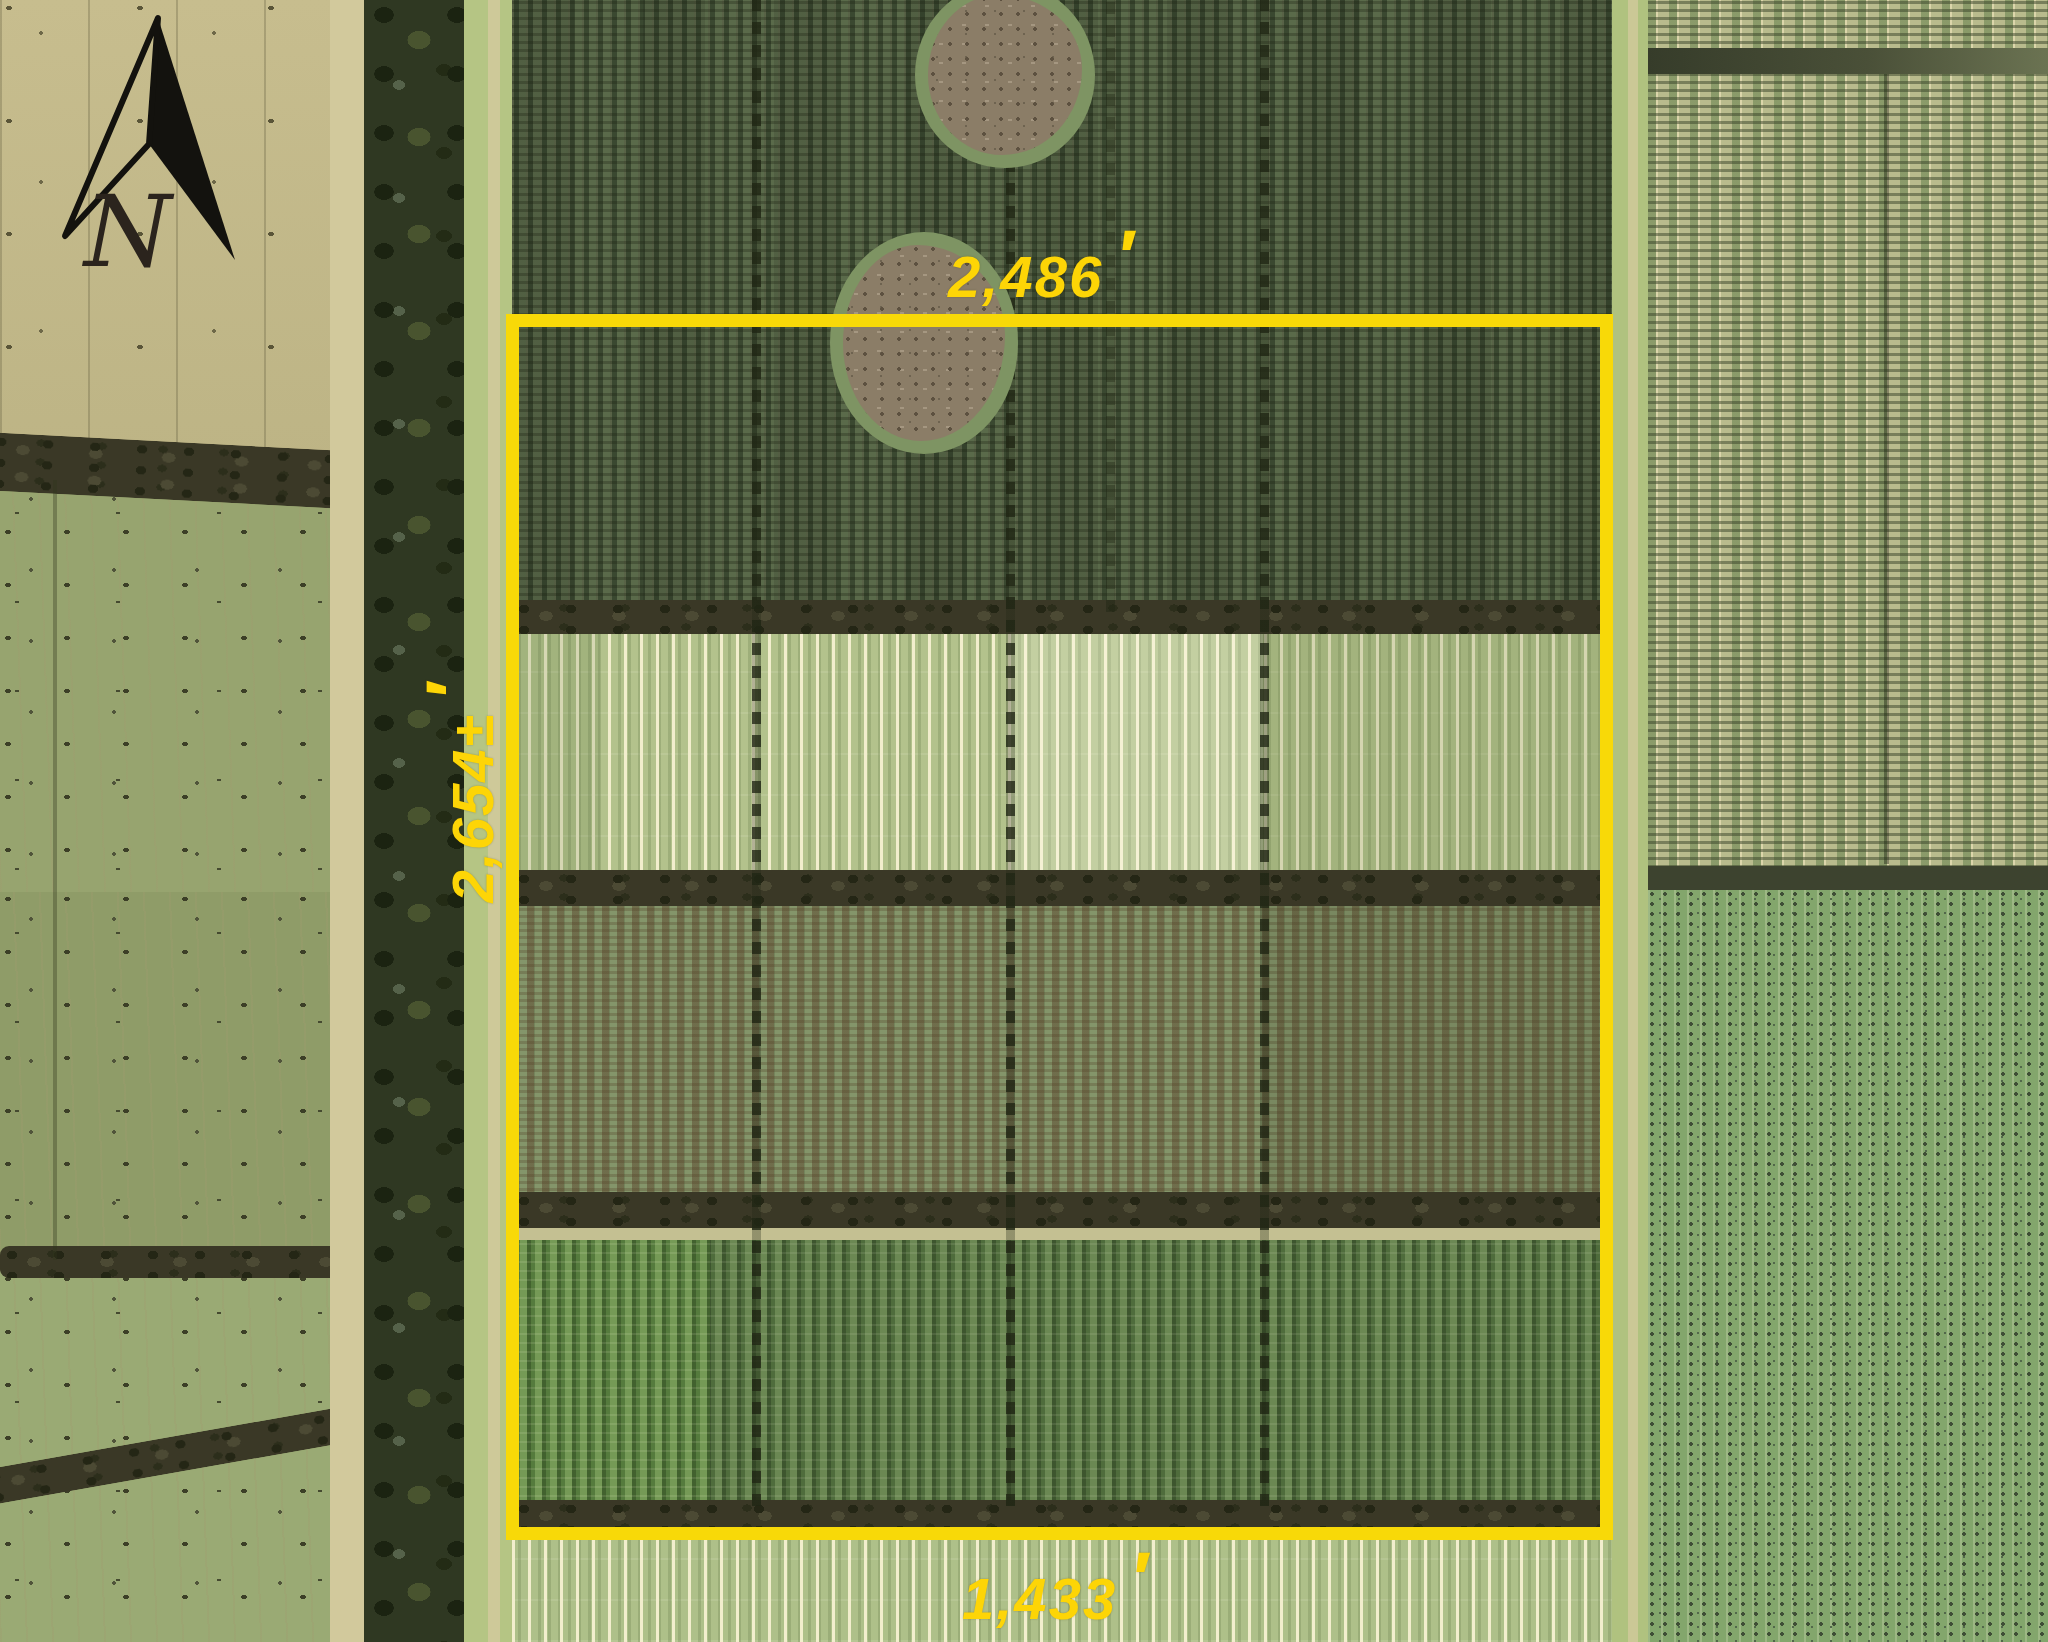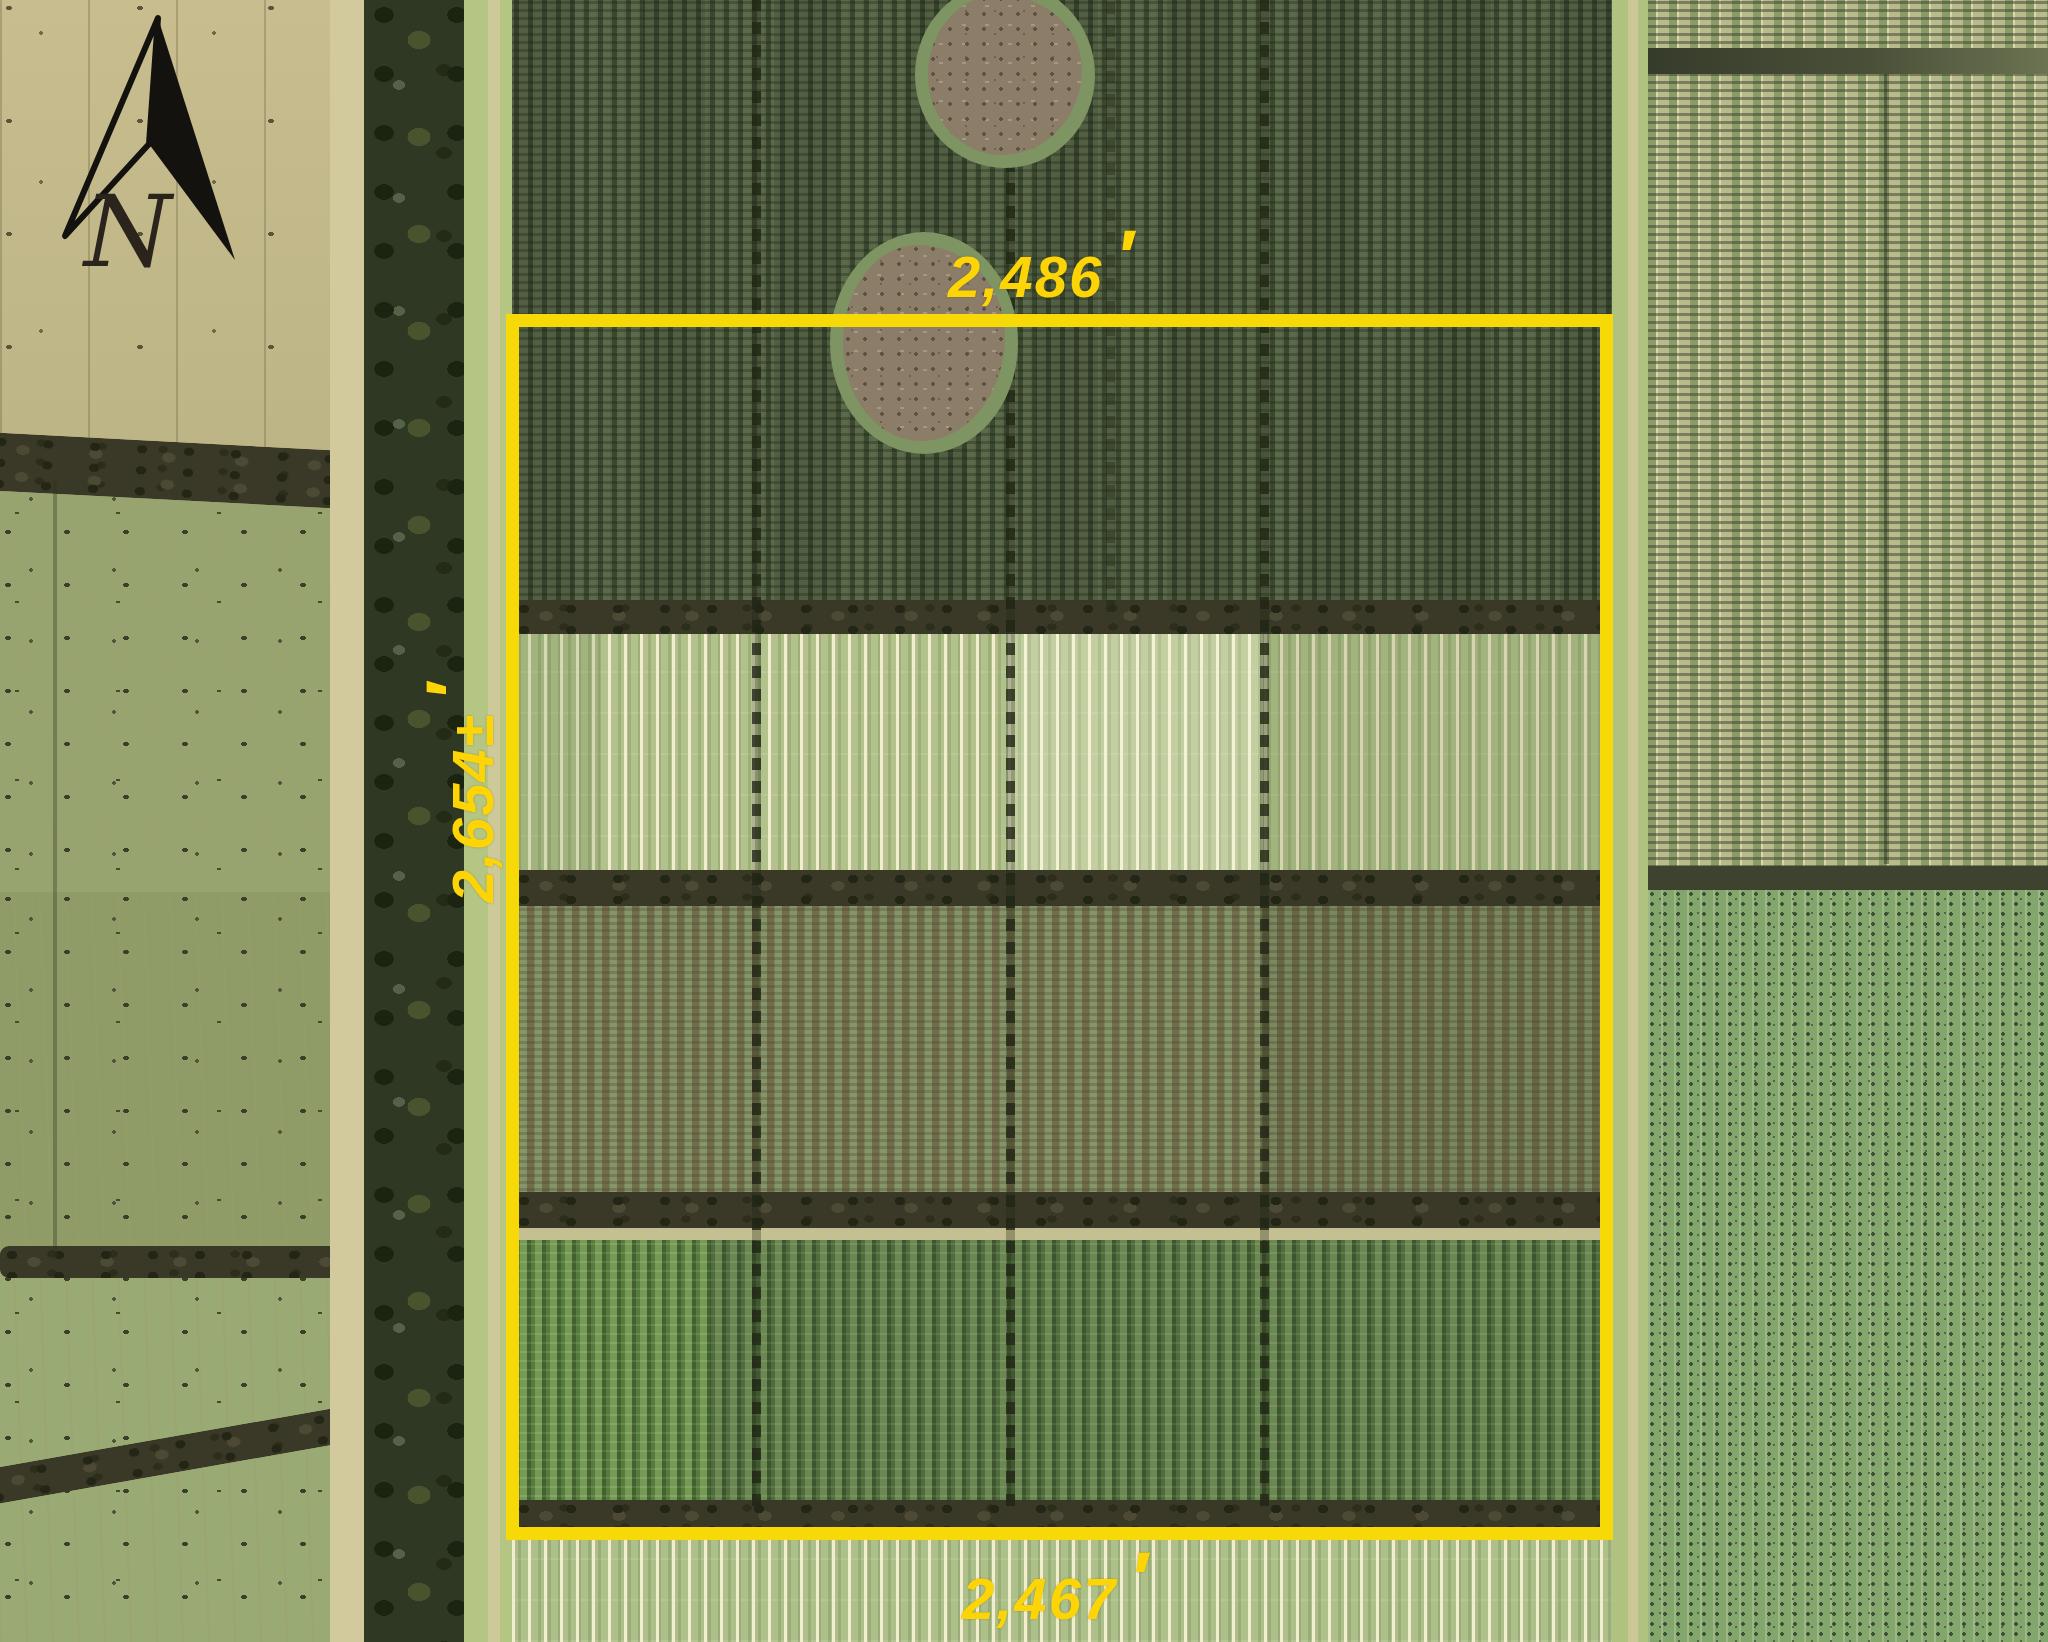--- a/index.html
+++ b/index.html
@@ -187,21 +187,21 @@
 
   <div class="abs dim" style="left: 948px; top: 214px; color: rgb(253, 213, 6); font-style: italic;">
     <span>2,486</span><span class="prime">′</span>
   </div>
 
   <div class="abs dim dim-west" style="left: 238px; top: 760px; color: rgb(253, 213, 6);">
     <span>2,654±</span><span class="prime">′</span>
   </div>
 
   <div class="abs dim" style="left: 962px; top: 1536px; color: rgb(253, 213, 6);">
-    <span>2,467</span><span class="prime">′</span>
+    <span>1,433</span><span class="prime">′</span>
   </div>
 
   <svg class="abs" style="left:52px;top:4px;" width="215" height="290" viewBox="0 0 215 290">
     <polygon points="106,14 97,140 183,256" fill="#13120e"></polygon>
     <polygon points="106,14 97,140 13,232" fill="none" stroke="#13120e" stroke-width="6" stroke-linejoin="round"></polygon>
     <text class="north-n" x="32" y="262" font-size="100" fill="#2b241d" font-style="italic">N</text>
   </svg>
 
 </div>
 

